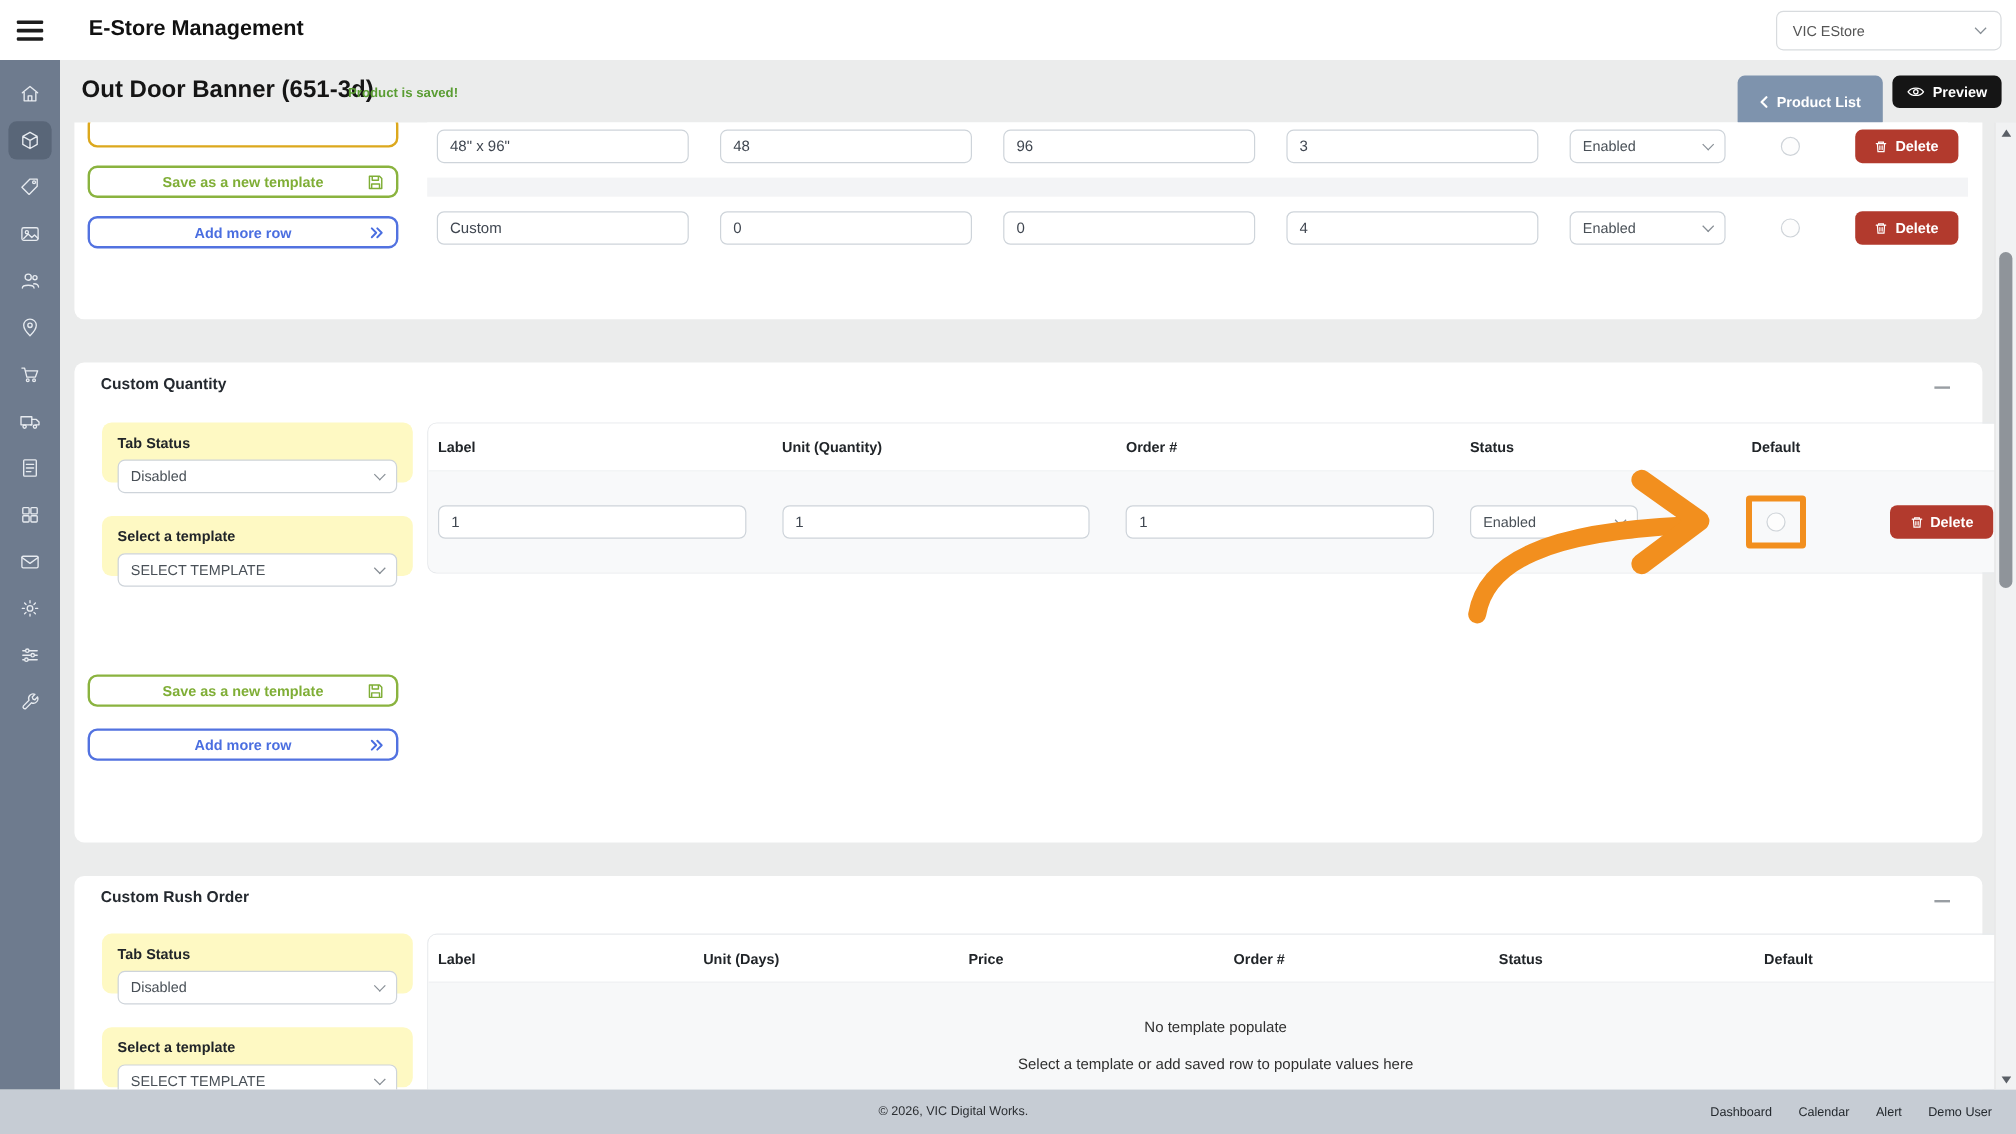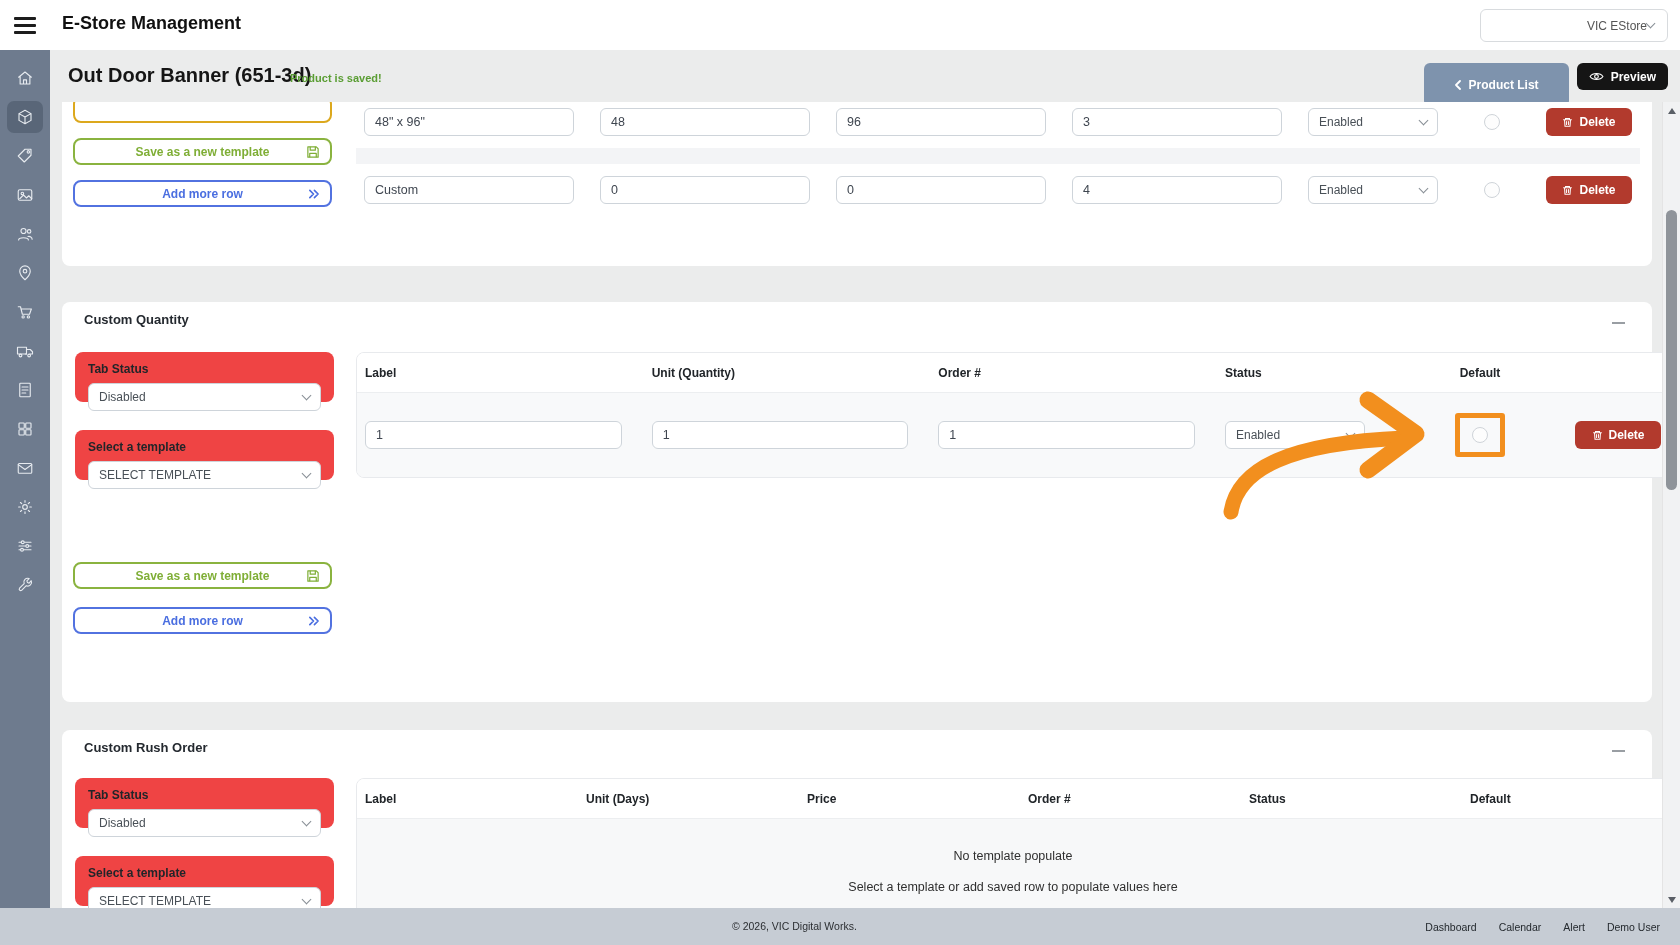--- a/index.html
+++ b/index.html
@@ -3,53 +3,53 @@
 <meta charset="utf-8">
 <style>
   * { margin:0; padding:0; box-sizing:border-box; }
   html,body { width:1680px; height:945px; overflow:hidden;
     font-family:"Liberation Sans","DejaVu Sans",sans-serif; background:#ebecec; }
 
   
   .topbar { position:absolute; left:0; top:0; width:1680px; height:50px; background:#fff; z-index:30; }
   .burger { position:absolute; left:14px; top:13px; width:24px; height:24px; cursor:pointer; }
   .burger span { display:block; width:22px; height:2.6px; background:#1d1d1d; border-radius:1px; margin:4.4px 0; }
-  .app-title { position:absolute; left:62px; top:13px; font-size:18px; font-weight:bold; color:#111; }
+  .app-title { position:absolute; left:74px; top:13px; font-size:18px; font-weight:bold; color:#111; }
   .store-select { position:absolute; left:1480px; top:9px; width:188px; height:33px; background:#fff;
     border:1px solid #d8dbde; border-radius:6px; display:flex; align-items:center;
-    justify-content:flex-end; padding:0 13px; font-size:12px; color:#555; }
+    justify-content:space-between; padding:0 13px; font-size:12px; color:#555; }
 
   
   .sidebar { position:absolute; left:0; top:50px; width:50px; height:858px; background:#6e7b8e; z-index:20;
     display:flex; flex-direction:column; align-items:center; padding-top:12px; gap:7px; }
   .side-item { width:36px; height:32px; display:flex; align-items:center; justify-content:center;
     border-radius:7px; cursor:pointer; }
   .side-item.active { background:#596678; }
   .side-item svg { stroke:#e7ebf0; fill:none; stroke-width:1.5; stroke-linecap:round; stroke-linejoin:round; }
 
   
   .page { position:absolute; left:50px; top:50px; right:0; bottom:37px; background:#ebecec; }
   .page-head { position:absolute; left:0; top:0; right:0; height:52px; }
   .page-title { position:absolute; left:18px; top:14px; font-size:20px; font-weight:bold; color:#151515; }
   .saved-badge { position:absolute; left:240px; top:22px; font-size:11px; font-weight:bold; color:#5a9d33; }
   .head-btns { position:absolute; right:12px; top:13px; display:flex; gap:8px; }
-  .btn-plist { height:44px; padding:0 30px; background:#7e93ad; border:none; border-radius:6px; color:#fff;
+  .btn-plist { height:44px; padding:0 18px; background:#7e93ad; border:none; border-radius:6px; color:#fff;
     font-weight:bold; font-size:12px; display:inline-flex; align-items:center; gap:7px; cursor:pointer;
     font-family:inherit; }
   .btn-preview { height:27px; padding:0 12px; background:#151515; border:none; border-radius:6px; color:#fff;
     font-weight:bold; font-size:12px; display:inline-flex; align-items:center; gap:7px; cursor:pointer;
     font-family:inherit; }
 
   
   .viewport { position:absolute; left:0; top:52px; right:0; bottom:0; overflow:hidden; }
   .card { position:absolute; left:12px; width:1590px; background:#fff; border-radius:8px; }
   .card-title { position:absolute; left:22px; top:10px; font-size:13px; font-weight:bold; color:#24292f; }
   .collapse-btn { position:absolute; right:24px; top:14px; width:16px; height:14px; cursor:pointer; }
   .collapse-btn i { display:block; width:13px; height:2px; background:#999ea3; margin-top:6px; }
-  .gbox { position:absolute; left:13px; width:259px; height:50px; background:#ef4444; border-radius:8px;
+  .gbox { position:absolute; left:23px; width:259px; height:50px; background:#fef9c3; border-radius:8px;
     padding:10px 13px; }
   .gbox .glabel { display:block; font-size:12px; font-weight:bold; color:#212529; margin-bottom:7px; }
   .select { height:28px; background:#fff; border:1px solid #ced4da; border-radius:6px; display:flex;
     align-items:center; justify-content:space-between; padding:0 10px; font-size:12px; color:#495057;
     cursor:pointer; }
   .chev { width:7px; height:7px; border-right:1.6px solid #878e95; border-bottom:1.6px solid #878e95;
     transform:rotate(45deg); margin-top:-4px; flex:0 0 auto; }
 
   .btn-outline { position:absolute; left:11px; width:259px; height:27px; background:#fff; border-radius:8px;
     display:flex; align-items:center; justify-content:center; font-size:12px; font-weight:bold;

